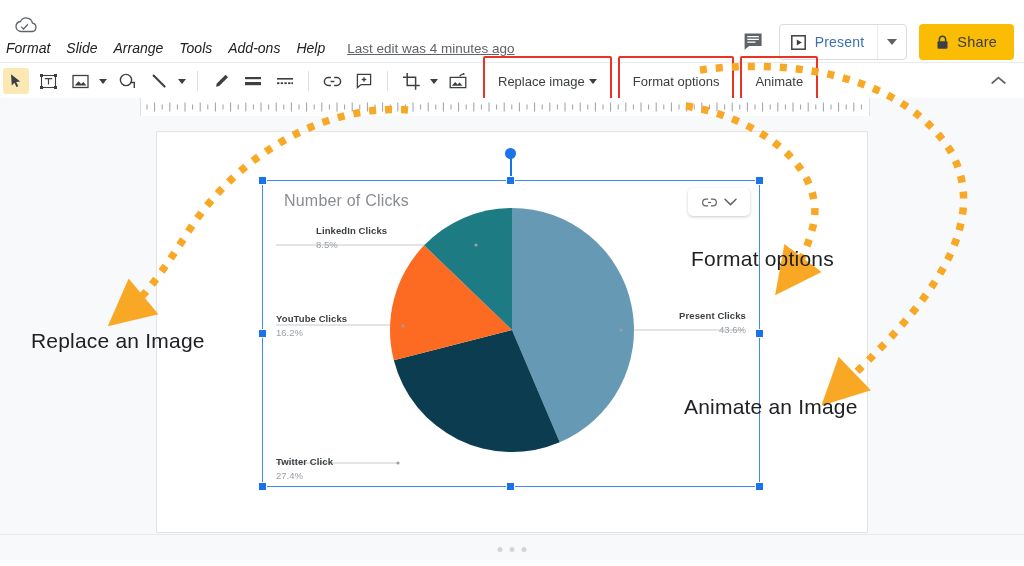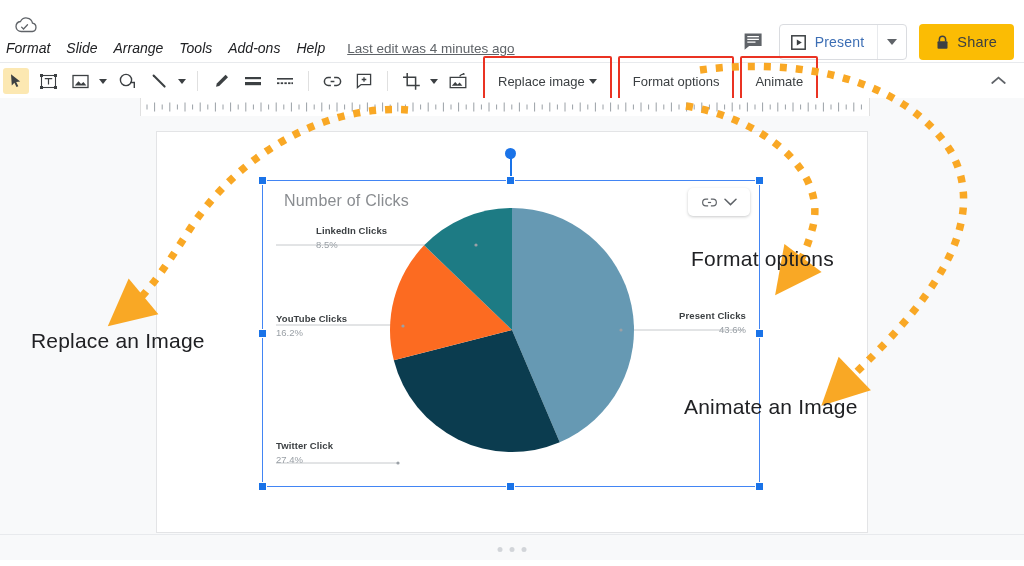--- a/index.html
+++ b/index.html
@@ -436,21 +436,21 @@
       </svg>
 
       <div class="lab" style="left:14px;top:45px;margin-left:40px;">
         <div class="nm">LinkedIn Clicks</div>
         <div class="pc">8.5%</div>
       </div>
       <div class="lab" style="left:14px;top:133px;">
         <div class="nm">YouTube Clicks</div>
         <div class="pc">16.2%</div>
       </div>
-      <div class="lab" style="left:14px;top:260px;">
+      <div class="lab" style="left:14px;top:276px;">
         <div class="nm">Twitter Click</div>
         <div class="pc">27.4%</div>
       </div>
       <div class="lab right" style="right:14px;top:130px;">
         <div class="nm">Present Clicks</div>
         <div class="pc">43.6%</div>
       </div>
     </div>
   </div>
 

